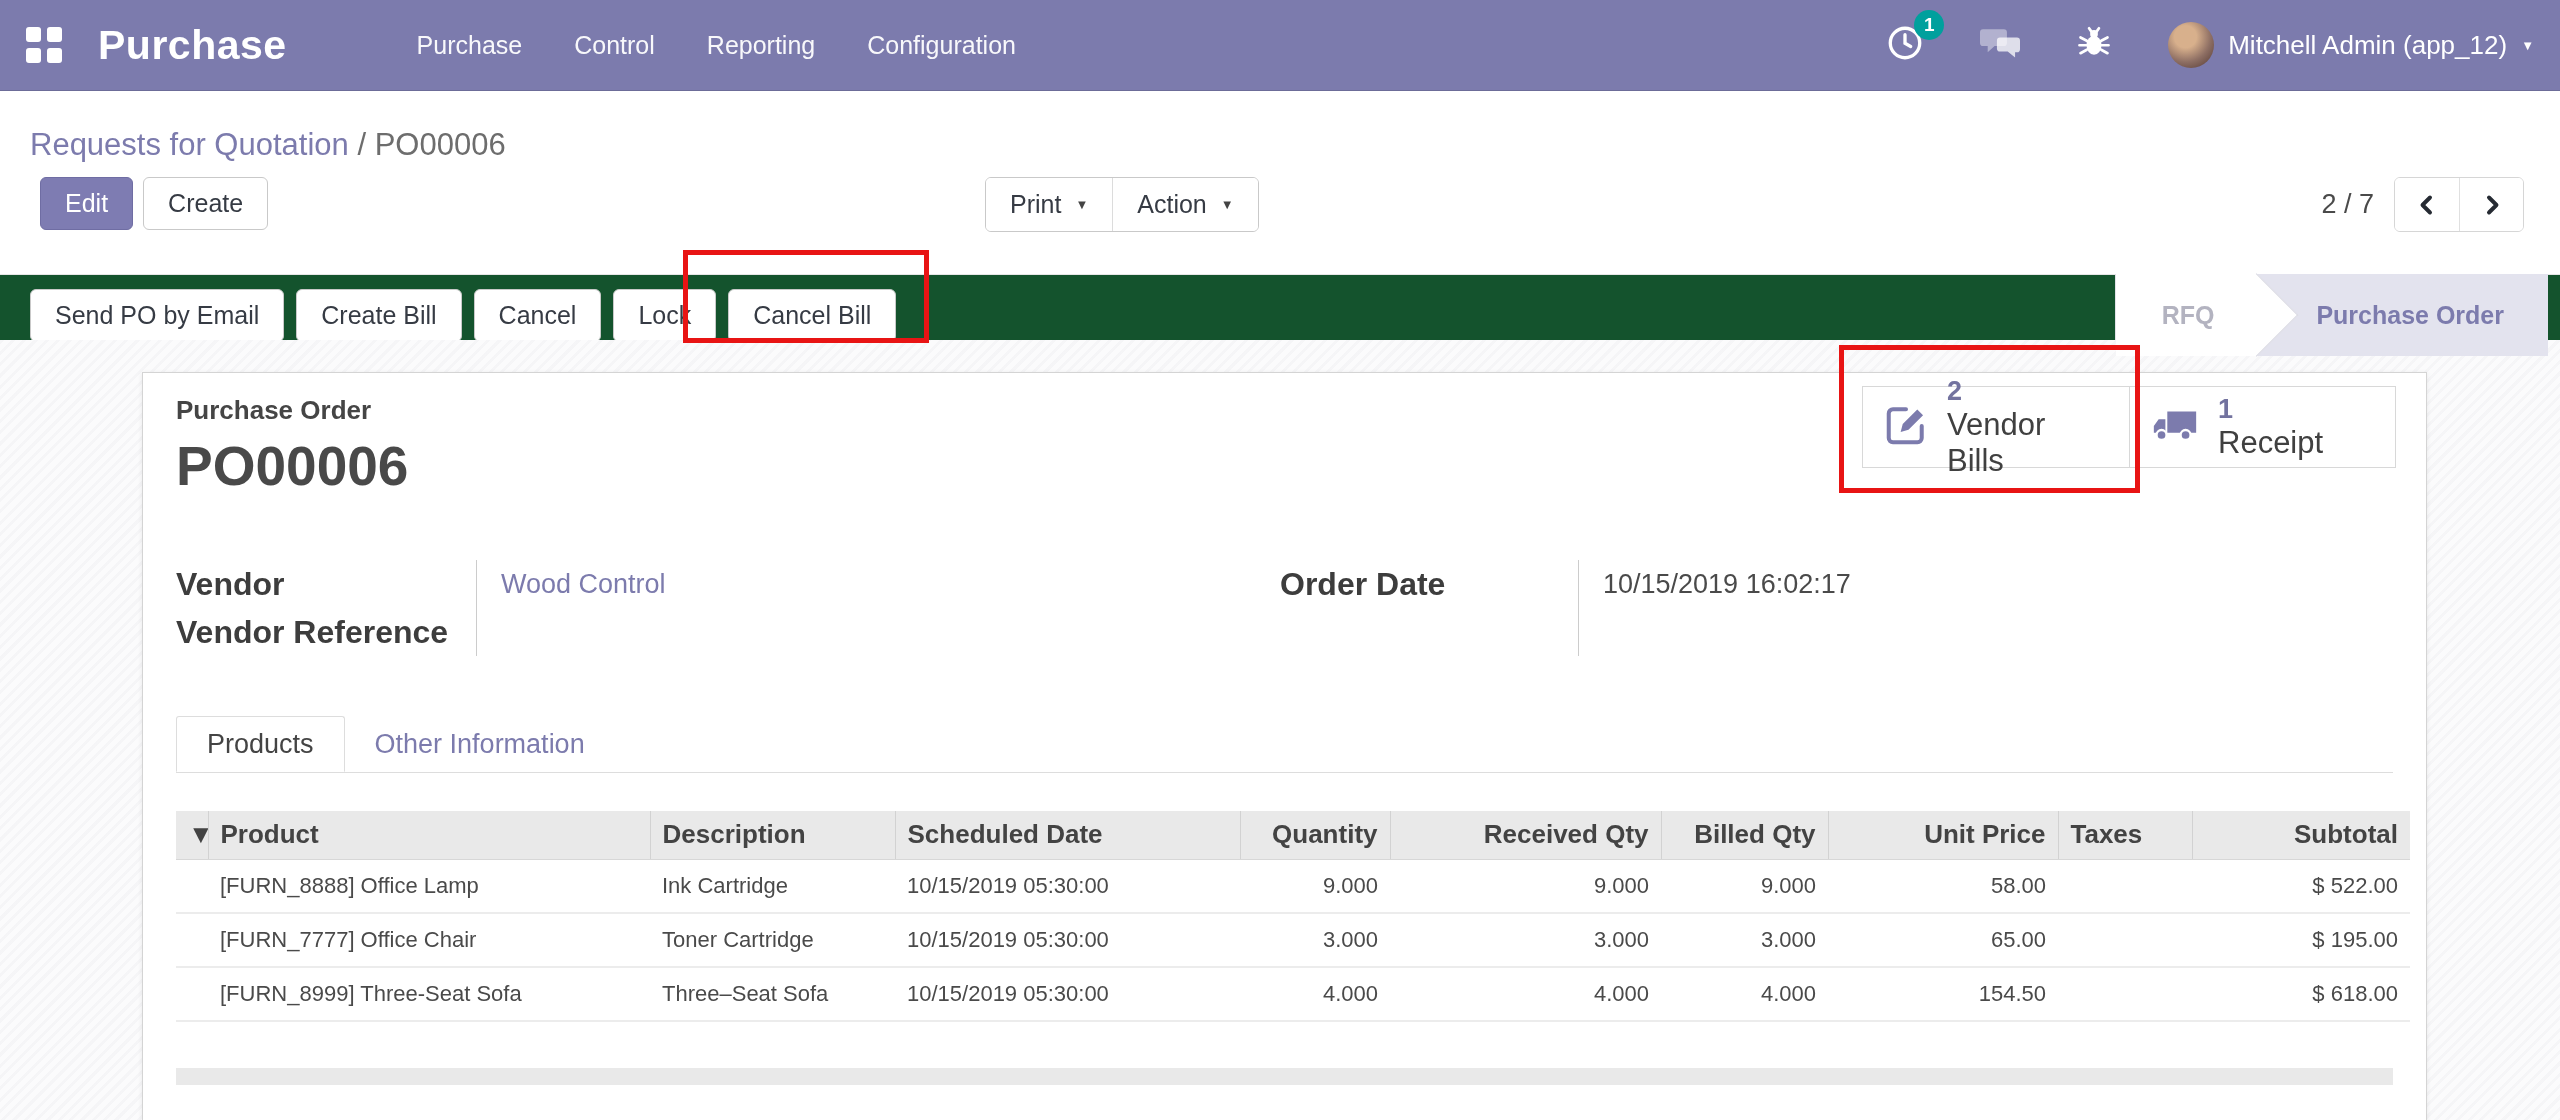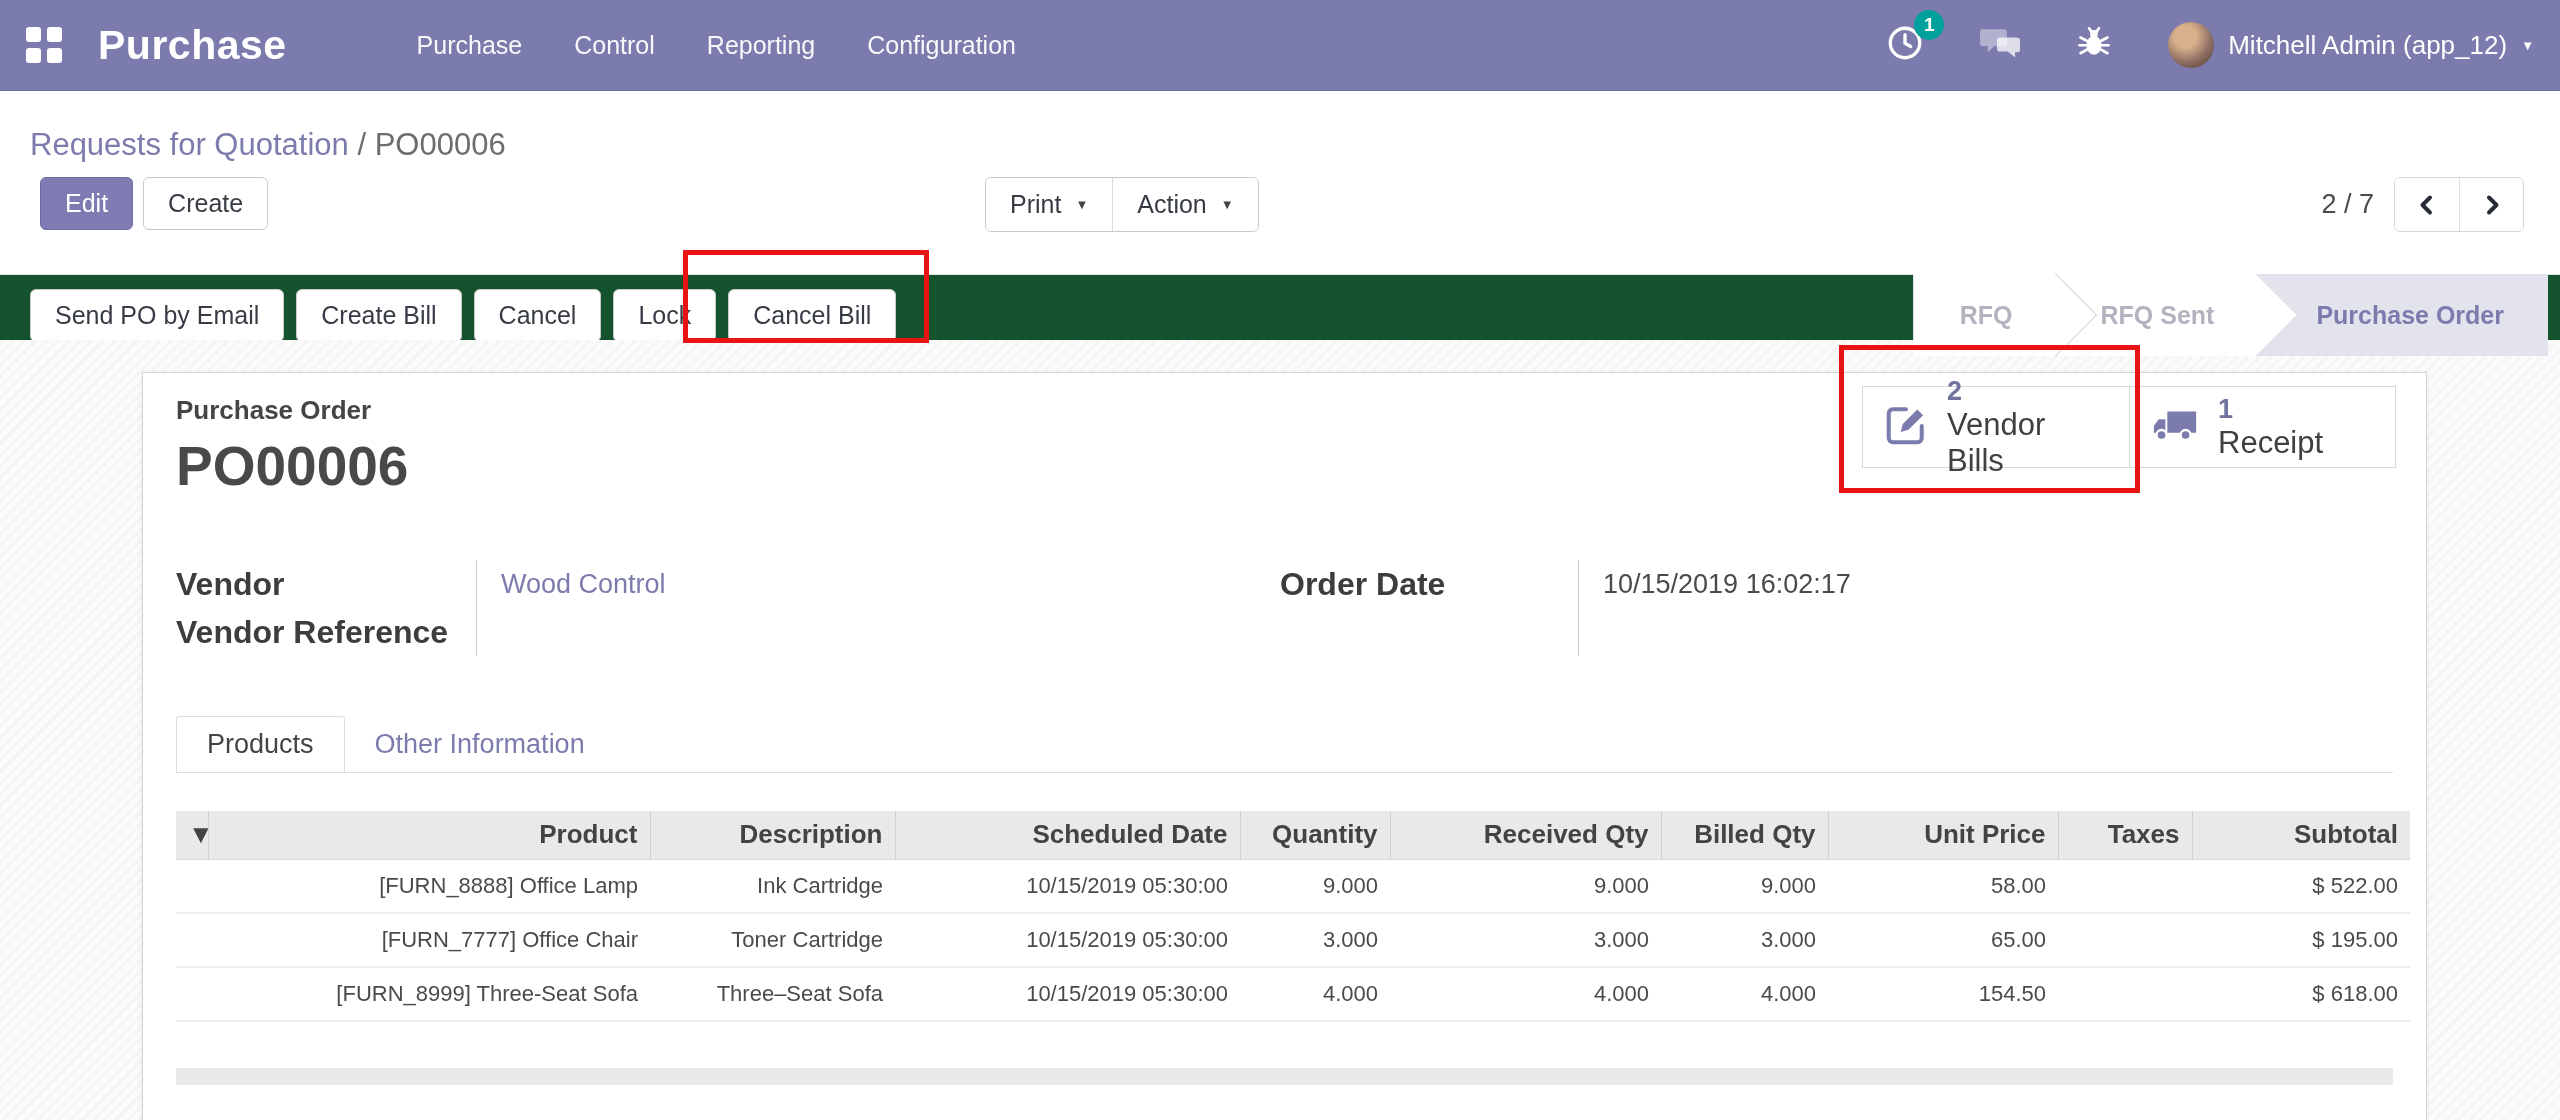--- a/index.html
+++ b/index.html
@@ -91,21 +91,21 @@
   .tab { height:56px; display:flex; align-items:center; padding:0 30px; font-size:27px; color:#7c7bad; cursor:pointer; }
   .tab.active { background:#fff; border:1px solid #ddd; border-bottom:1px solid #fff; margin-bottom:-1px;
                 color:#444; border-radius:3px 3px 0 0; }
 
   table.lines { margin-top:38px; width:100%; border-collapse:collapse; table-layout:fixed; }
   table.lines th { background:#e9e9e9; height:48px; font-size:26px; font-weight:bold; color:#434343;
                    border-bottom:1px solid #d7d7d7; padding:0 12px; white-space:nowrap; overflow:hidden; cursor:pointer; }
   table.lines th + th { border-left:1px solid #d2d2d2; }
   table.lines td { height:54px; font-size:22px; color:#4a4a4a; border-bottom:2px solid #ececec; padding:0 12px;
                    white-space:nowrap; overflow:hidden; cursor:pointer; background:#fff; }
-  .a-l { text-align:right; } .a-r { text-align:right; }
+  .a-l { text-align:left; } .a-r { text-align:right; }
   .caret-col { text-align:center; color:#555; font-size:15px; }
 
   .bottom-strip { margin-top:46px; height:17px; background:#e9e9e9; }
 
   
   .annotation { position:absolute; border:5px solid #e81414; z-index:60; pointer-events:none; }
   .annot-1 { left:683px; top:250px; width:246px; height:93px; }
   .annot-2 { left:1839px; top:345px; width:301px; height:148px; }
 </style>
 </head>
@@ -206,21 +206,20 @@
   <div class="statusbar">
     <div id="status-buttons" style="display:flex;gap:12px;">
         <button class="btn">Send PO by Email</button>
         <button class="btn">Create Bill</button>
         <button class="btn">Cancel</button>
         <button class="btn">Lock</button>
         <button class="btn">Cancel Bill</button>
       </div>
     <div class="status-steps" id="status-steps">
         <div class="status-step" style="z-index: 3;">RFQ</div>
-        <div class="status-step" style="z-index: 2;">RFQ Sent</div>
         <div class="status-step active" style="z-index: 1;">Purchase Order</div>
       </div>
   </div>
 
   <div class="content">
     <div class="sheet">
 
       <div class="smart-buttons" id="smart-buttons">
           <div class="smart-btn">
             <span class="sb-icon"><svg viewBox="0 0 24 24" width="46" height="46">

